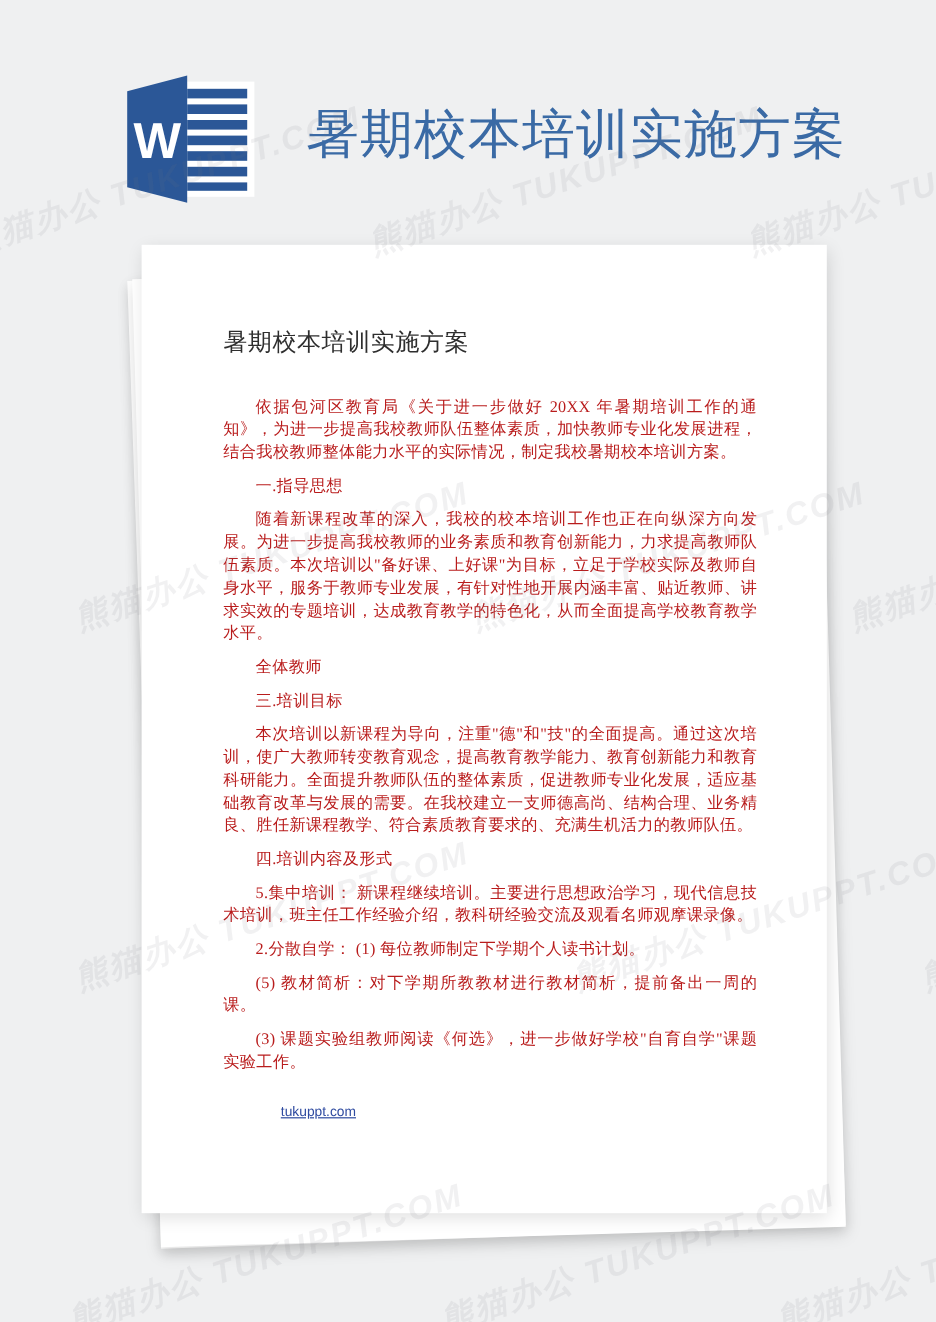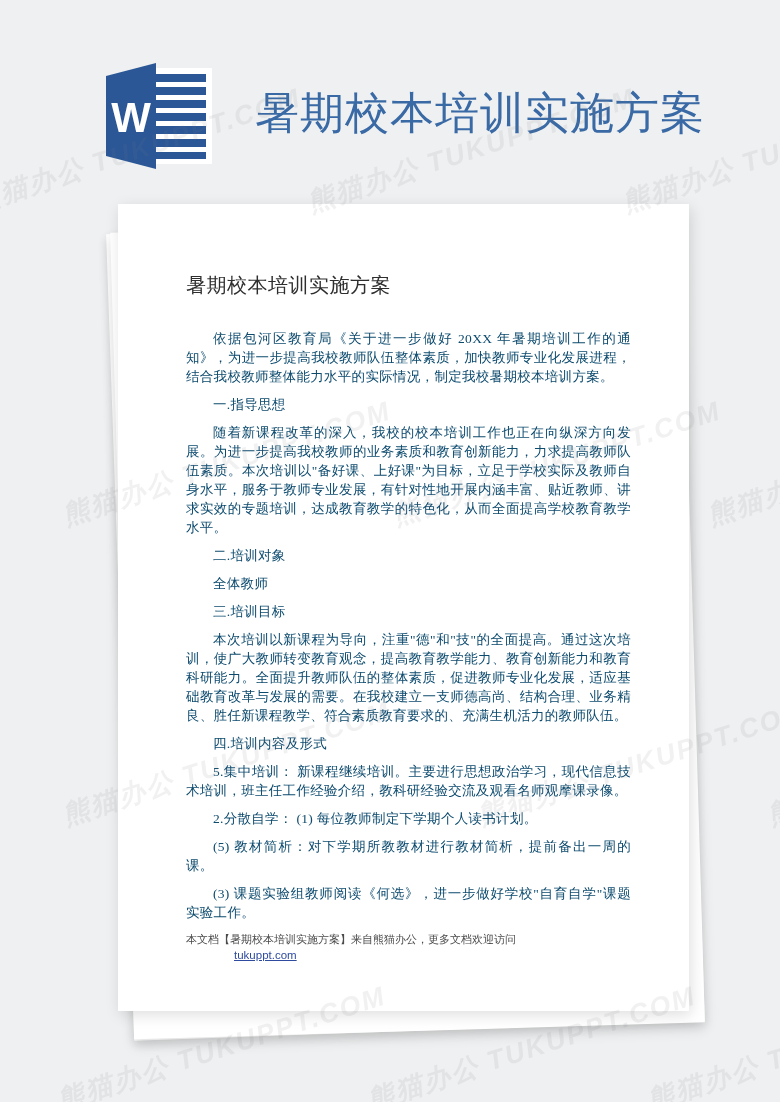--- a/index.html
+++ b/index.html
@@ -71,21 +71,21 @@
     font-weight: 400;
     color: #2e2e2e;
     letter-spacing: 0.5px;
   }
   .doc-body { }
   .para {
     margin: 0 0 9px 0;
     font-family: "Liberation Serif", serif;
     font-size: 13.5px;
     line-height: 19px;
-    color: #0c4a6e;
+    color: #b91c1c;
     text-align: justify;
     text-indent: 27px;
     letter-spacing: 0.3px;
   }
   .doc-footer {
     margin-top: 7px;
     font-family: "Liberation Serif", serif;
     font-size: 11px;
     line-height: 16px;
     color: #4a4a4a;
@@ -127,32 +127,31 @@
     </div>
     <h1 class="site-title">暑期校本培训实施方案</h1>
   </div>
 
   <div class="paper paper-main">
     <h2 class="doc-title">暑期校本培训实施方案</h2>
     <div class="doc-body">
         <p class="para">依据包河区教育局《关于进一步做好 20XX 年暑期培训工作的通知》，为进一步提高我校教师队伍整体素质，加快教师专业化发展进程，结合我校教师整体能力水平的实际情况，制定我校暑期校本培训方案。</p>
         <p class="para">一.指导思想</p>
         <p class="para">随着新课程改革的深入，我校的校本培训工作也正在向纵深方向发展。为进一步提高我校教师的业务素质和教育创新能力，力求提高教师队伍素质。本次培训以"备好课、上好课"为目标，立足于学校实际及教师自身水平，服务于教师专业发展，有针对性地开展内涵丰富、贴近教师、讲求实效的专题培训，达成教育教学的特色化，从而全面提高学校教育教学水平。</p>
-        <p class="para">二.培训对象</p>
         <p class="para">全体教师</p>
         <p class="para">三.培训目标</p>
         <p class="para">本次培训以新课程为导向，注重"德"和"技"的全面提高。通过这次培训，使广大教师转变教育观念，提高教育教学能力、教育创新能力和教育科研能力。全面提升教师队伍的整体素质，促进教师专业化发展，适应基础教育改革与发展的需要。在我校建立一支师德高尚、结构合理、业务精良、胜任新课程教学、符合素质教育要求的、充满生机活力的教师队伍。</p>
         <p class="para">四.培训内容及形式</p>
         <p class="para">5.集中培训： 新课程继续培训。主要进行思想政治学习，现代信息技术培训，班主任工作经验介绍，教科研经验交流及观看名师观摩课录像。</p>
         <p class="para">2.分散自学： (1) 每位教师制定下学期个人读书计划。</p>
         <p class="para">(5)  教材简析：对下学期所教教材进行教材简析，提前备出一周的课。</p>
         <p class="para">(3)    课题实验组教师阅读《何选》，进一步做好学校"自育自学"课题实验工作。</p>
       </div>
     <div class="doc-footer">
-      <span>本文档【暑期校本培训实施方案】来自熊猫办公，更多文档欢迎访问</span><br>
+      <br>
       <a href="#">tukuppt.com</a>
     </div>
   </div>
 
   <div class="wm-layer">
       <span class="wm" style="left: -35px; top: 132px;">熊猫办公 TUKUPPT.COM</span>
       <span class="wm" style="left: 300px; top: 132px;">熊猫办公 TUKUPPT.COM</span>
       <span class="wm" style="left: 615px; top: 132px;">熊猫办公 TUKUPPT.COM</span>
       <span class="wm" style="left: 55px; top: 445px;">熊猫办公 TUKUPPT.COM</span>
       <span class="wm" style="left: 385px; top: 445px;">熊猫办公 TUKUPPT.COM</span>

